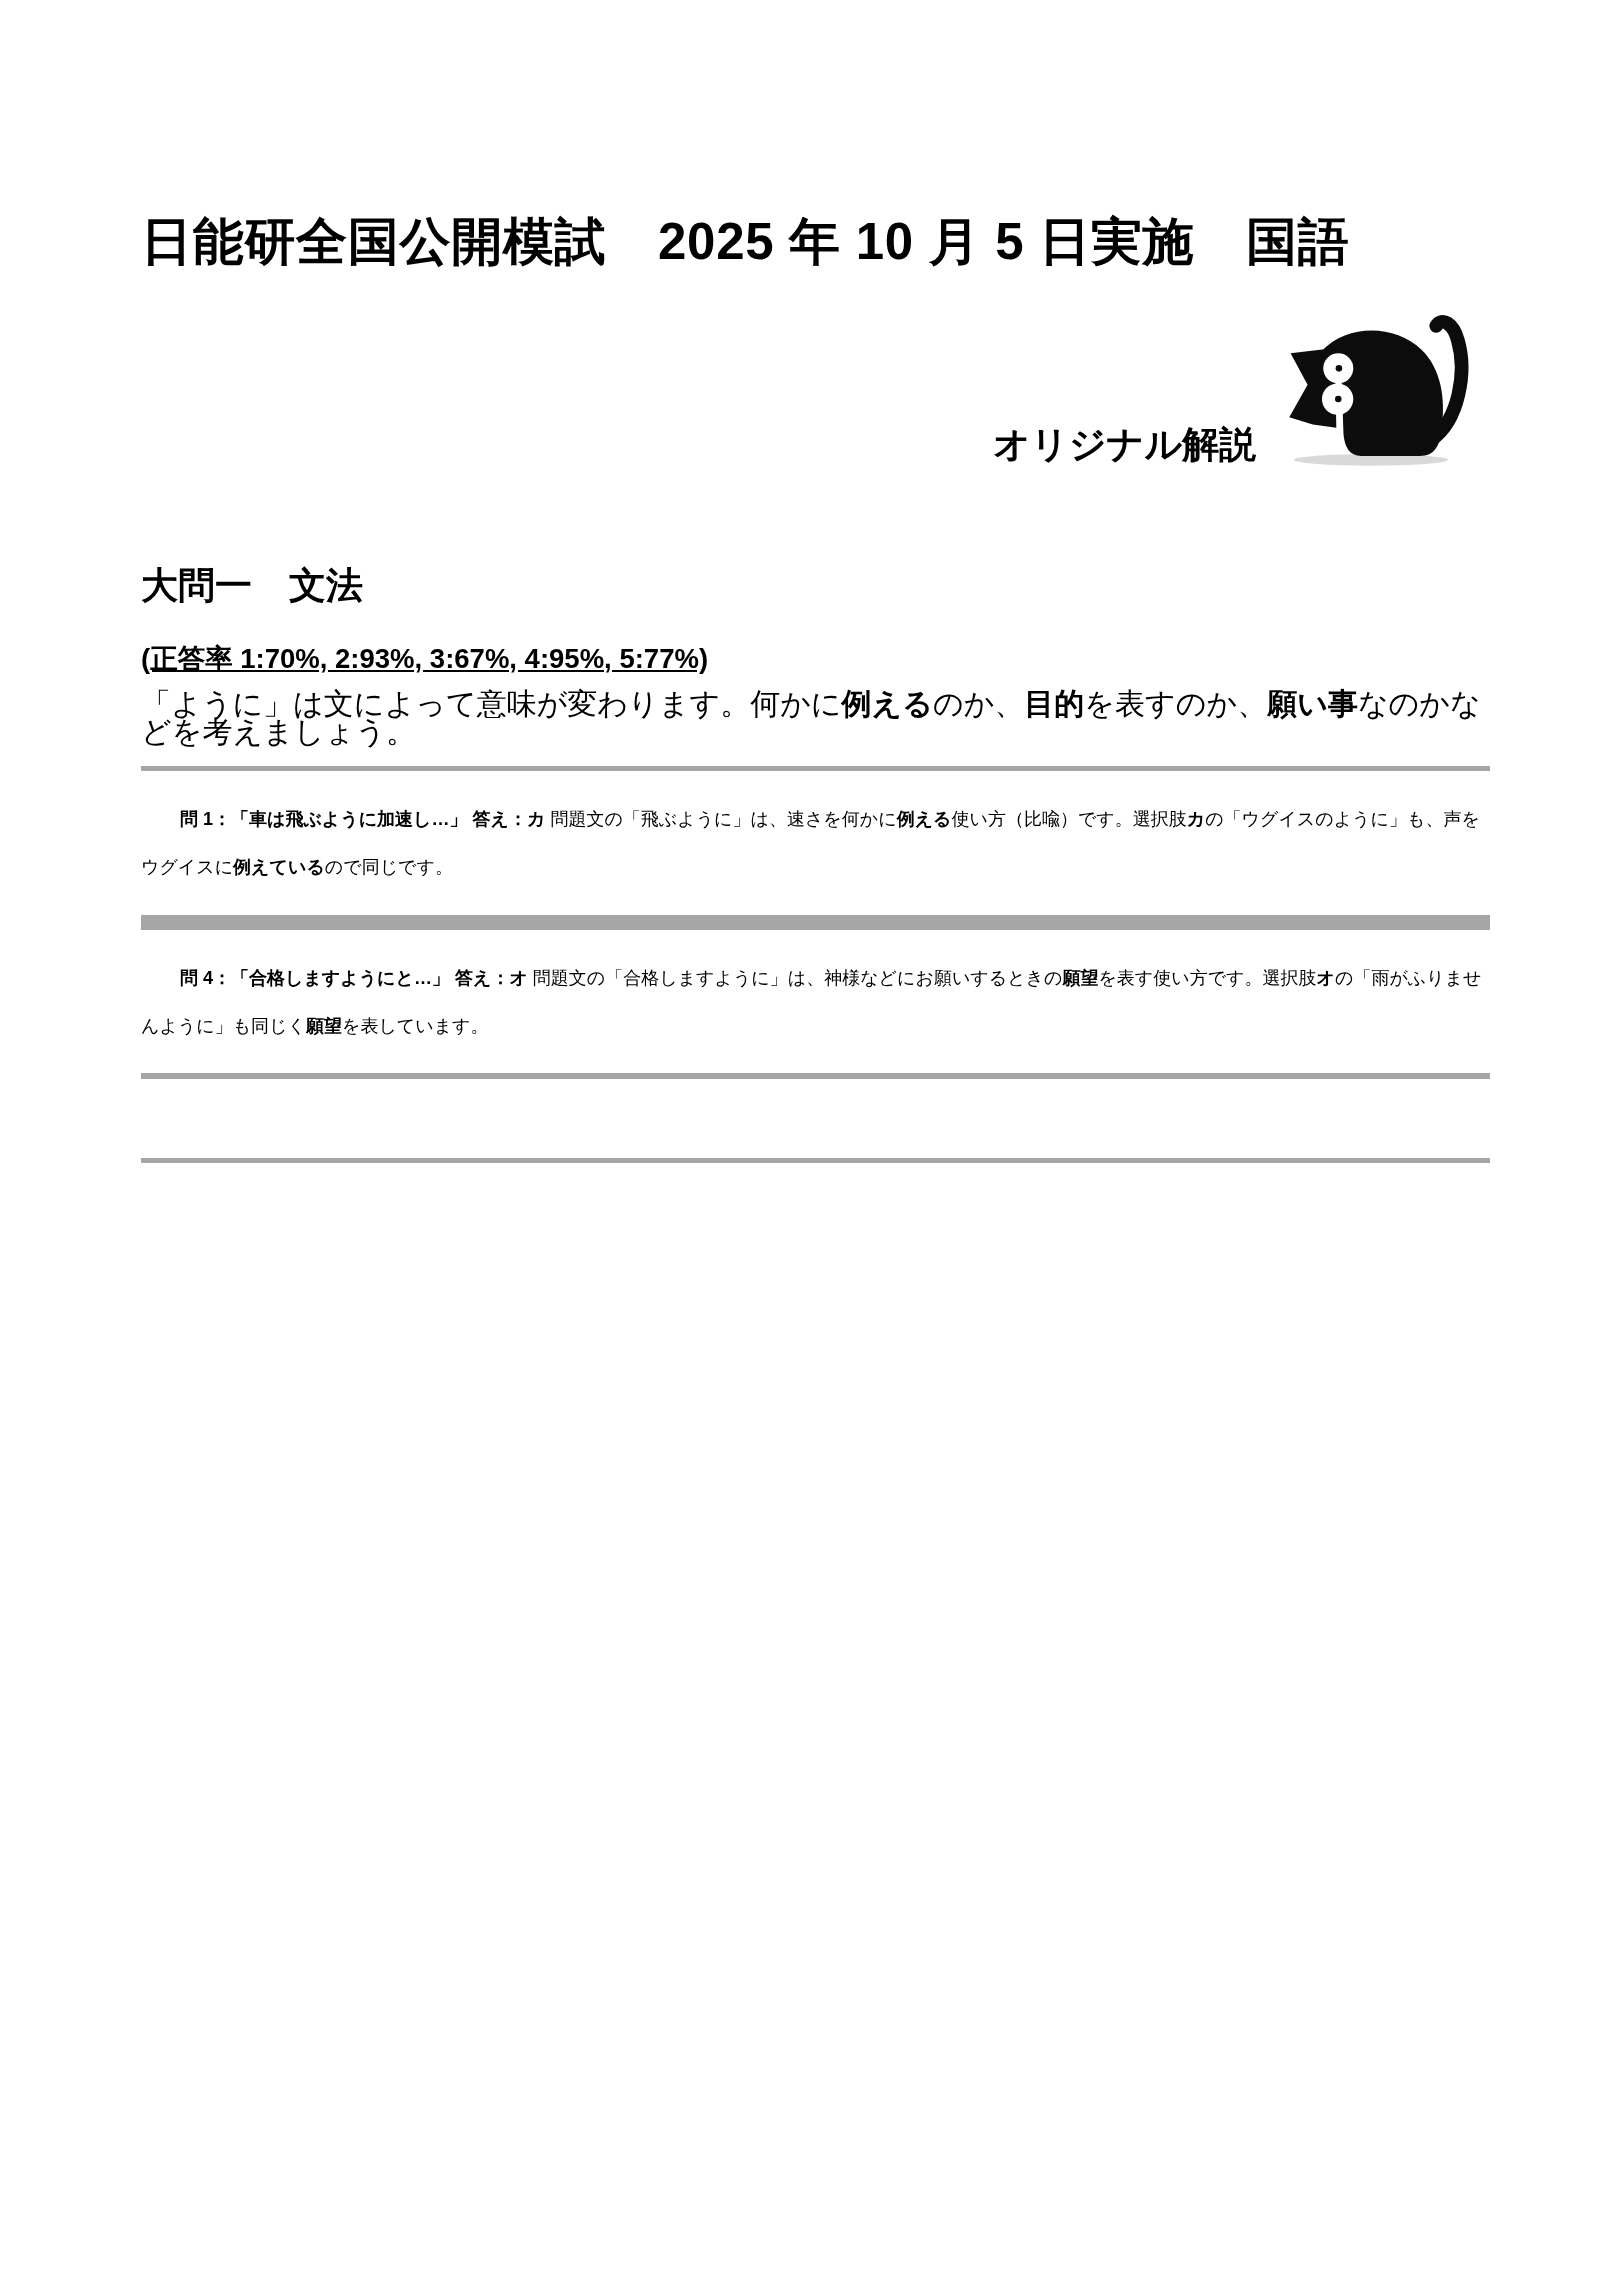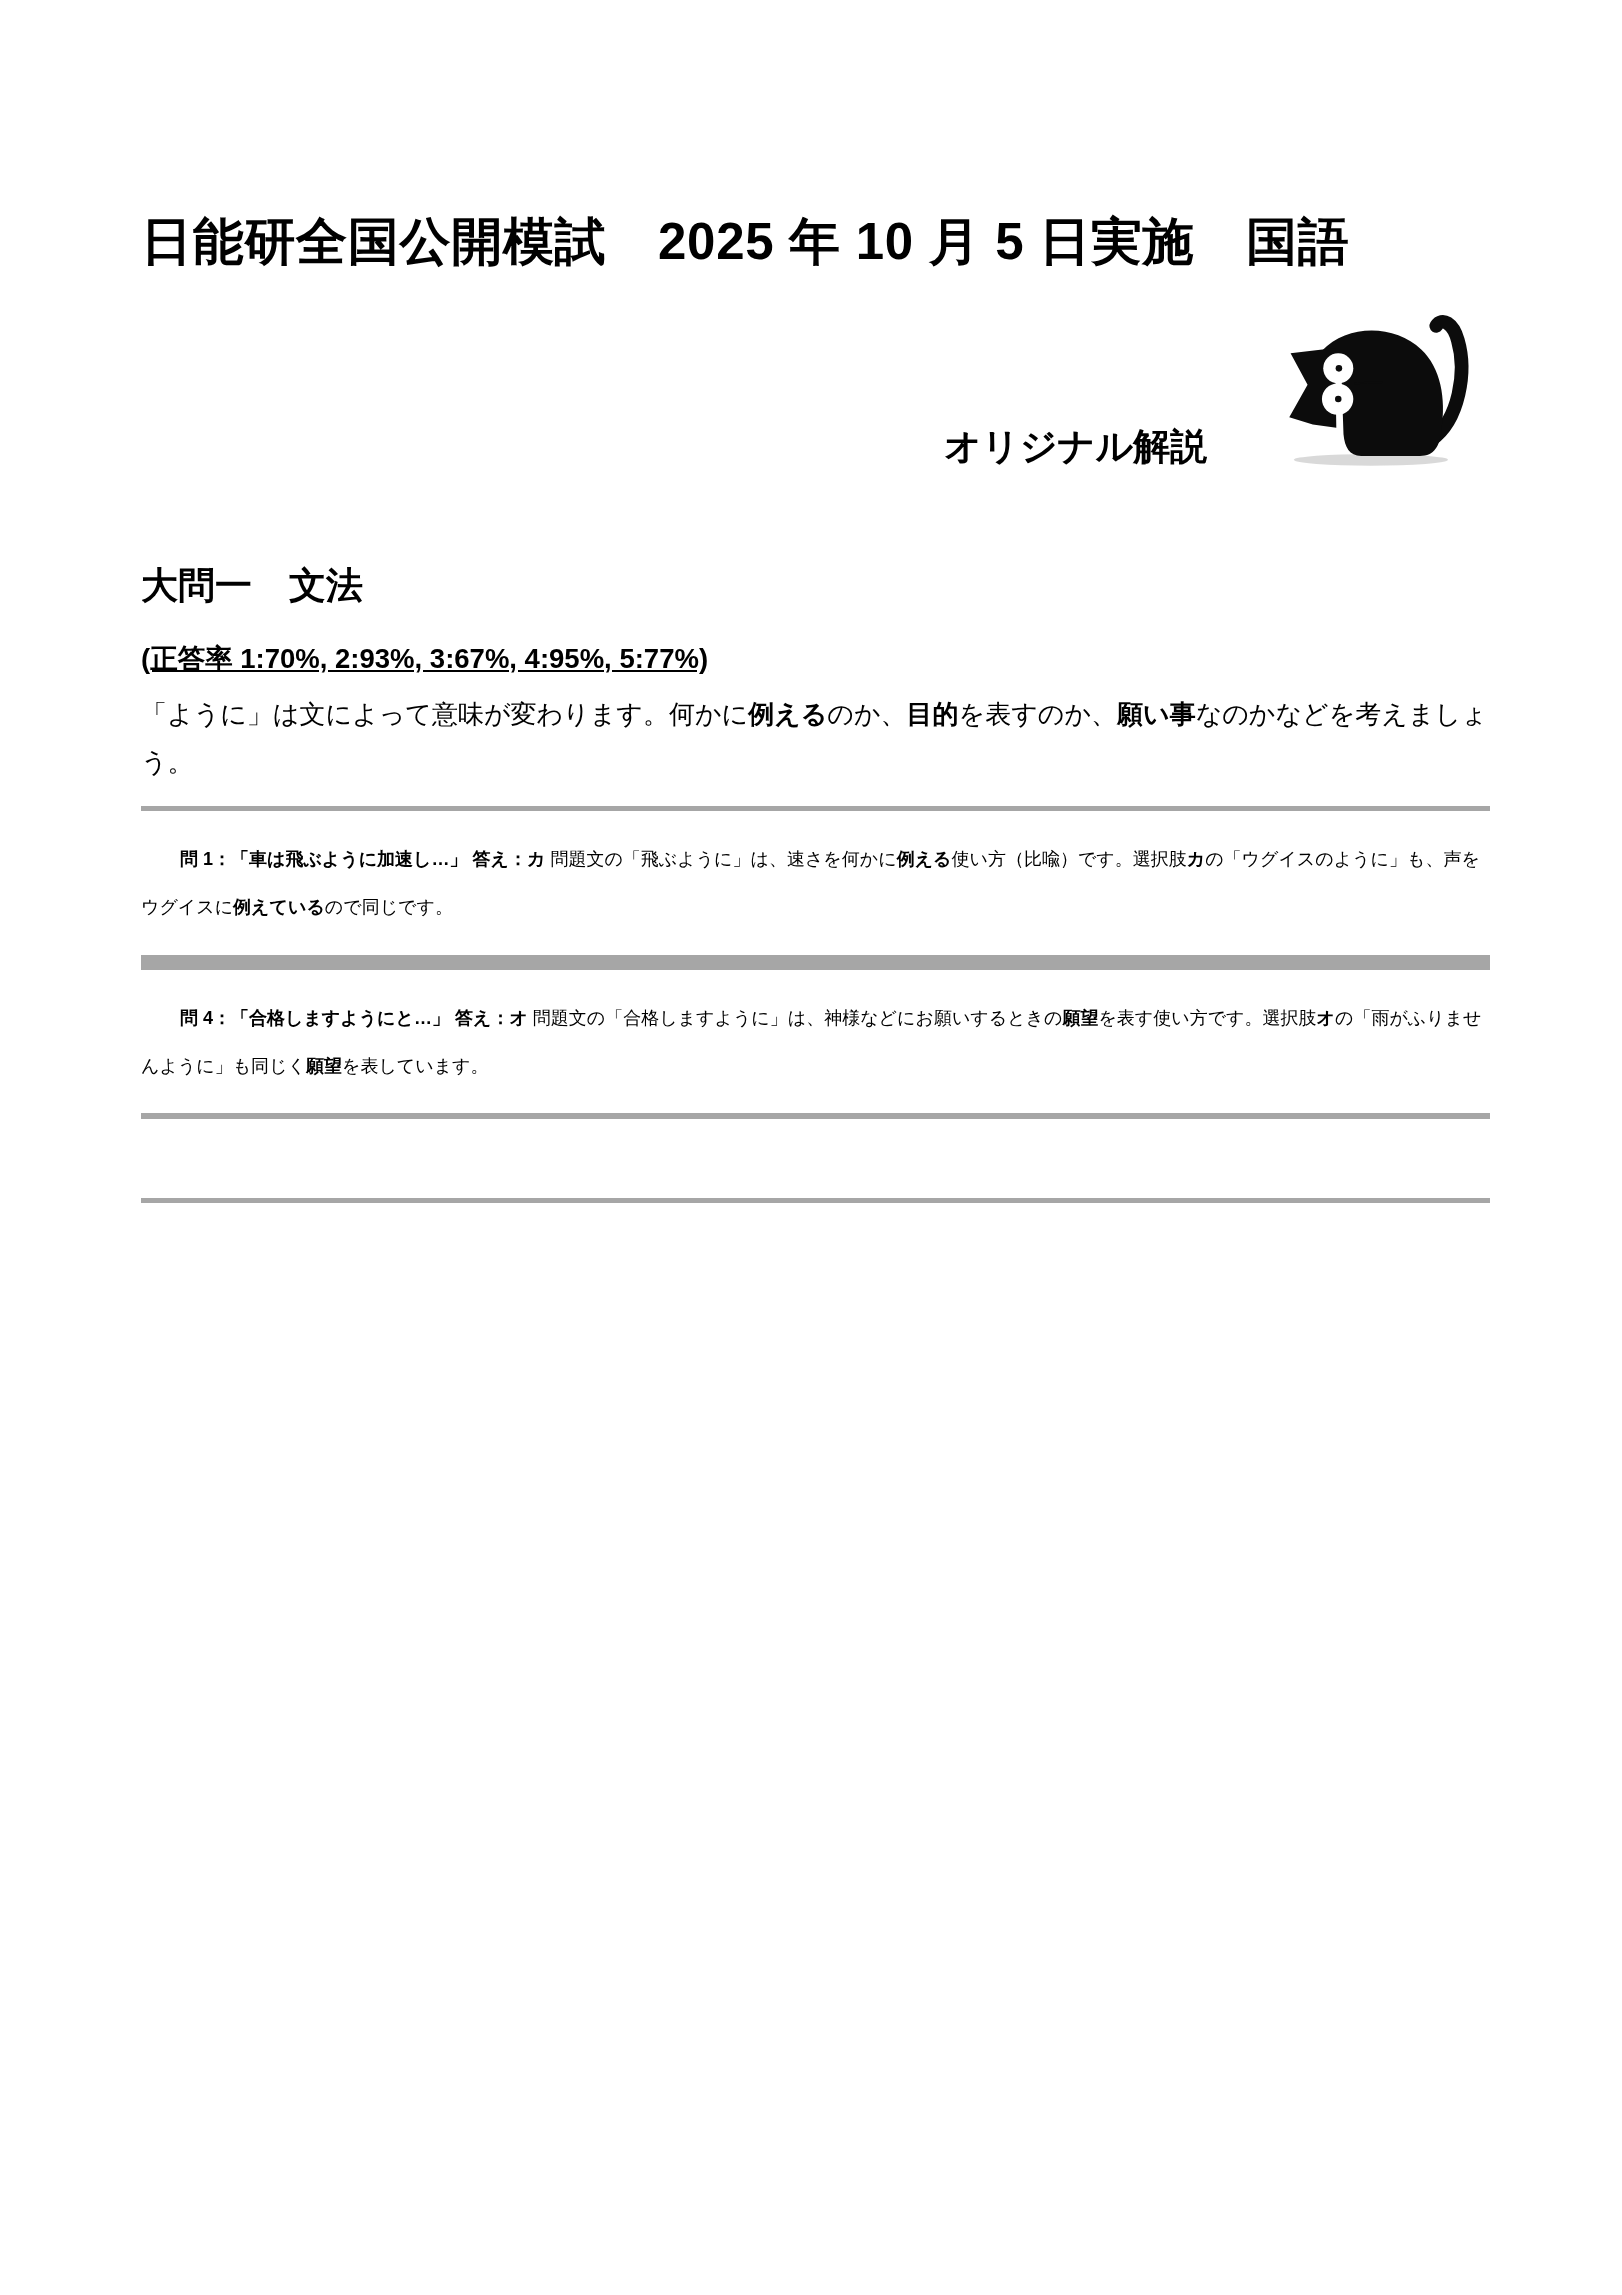--- a/index.html
+++ b/index.html
@@ -25,25 +25,26 @@
   .title {
     margin: 216px 0 0 0;
     font-size: 51px;
     line-height: 1;
     font-weight: 700;
     letter-spacing: 0.7px;
     white-space: nowrap;
   }
   .subtitle {
     position: absolute;
-    left: 944px;
+    left: 993px;
     top: 427px;
     font-size: 37px;
     font-weight: 700;
     line-height: 1.1;
+    font-family: Liberation Mono, monospace;
   }
   .cat {
     position: absolute;
     left: 1276px;
     top: 288px;
     width: 216px;
     height: 196px;
   }
   .section-heading {
     margin: 298px 0 0 0;
@@ -53,22 +54,22 @@
   }
   .stats {
     margin: 34px 0 0 0;
     font-size: 27.5px;
     line-height: 1.2;
     font-weight: 700;
     text-decoration: underline;
   }
   .intro {
     margin: 15.7px 0 20px 0;
-    font-size: 26px;
-    line-height: 48px;
+    font-size: 30px;
+    line-height: 28px;
   }
   .rule {
     height: 5.2px;
     background: var(--color-rule, #a6a6a6);
     margin: 0;
     border: 0;
   }
   .rule-final {
     margin-top: 79px;
   }

